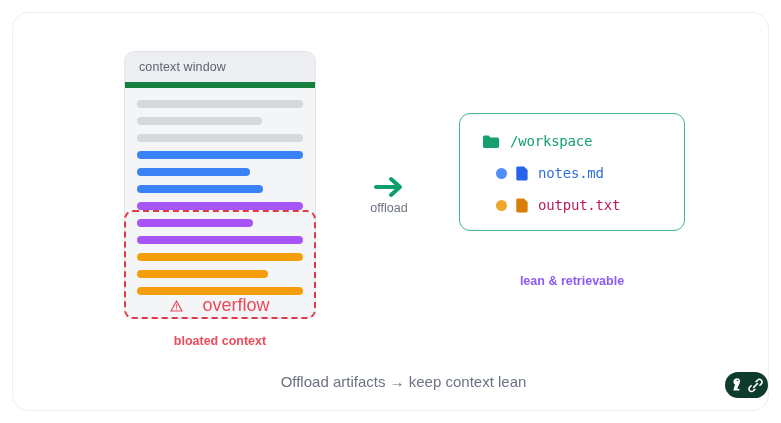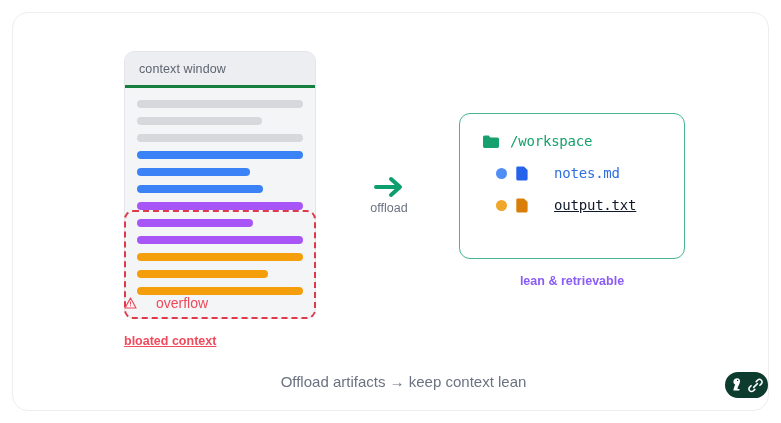--- a/index.html
+++ b/index.html
@@ -35,21 +35,21 @@
     box-sizing:border-box;
     background:#f4f5f7;
     border:1px solid #e3e5e9;
     border-radius:10px;
     overflow:hidden;
   }
   .ctx-head{
     height:36px;
     box-sizing:border-box;
     background:#edeef1;
-    border-bottom:3px solid #15803d;
+    border-bottom:6px solid #15803d;
     display:flex;align-items:center;
     padding-left:14px;
   }
   .ctx-head-title{
     font-size:12.5px;
     color:#5d6470;
     letter-spacing:.1px;
   }
   .ctx-body{
     position:relative;
@@ -73,56 +73,56 @@
     box-sizing:border-box;
     border:2px dashed #e0394a;
     border-radius:9px;
     pointer-events:none;
   }
   .overflow-label{
     position:absolute;
     left:111px;top:282px;
     width:192px;
     text-align:center;
-    font-size:14px;
+    font-size:18px;
     color:#ec4a5a;
     display:flex;
     align-items:center;
+    justify-content:center;
     gap:19px;
   }
   .warn-tri{display:block;}
   .bloated-label{
     position:absolute;
     left:111px;top:321px;
     width:192px;
-    text-align:left;
+    text-align:center;
     font-size:12.5px;
     font-weight:bold;
     color:#ef4b5c;
-    text-decoration:underline;
   }
 
   
   .arrow-wrap{
     position:absolute;
     left:340px;top:160px;
     width:72px;
     text-align:center;
   }
   .arrow-ico{display:block;margin:0 auto;}
   .offload-label{
     font-size:12.5px;
     color:#6b7280;
   }
 
   
   .ws-card{
     position:absolute;
     left:446px;top:100px;
-    width:226px;height:146px;
+    width:226px;height:118px;
     box-sizing:border-box;
     background:#ffffff;
     border:1.6px solid #46b58c;
     border-radius:11px;
     padding:16px 0 0 0;
   }
   .ws-root{
     display:flex;align-items:center;
     gap:10px;
     padding-left:22px;
@@ -144,21 +144,20 @@
   }
   .dot{
     width:11px;height:11px;
     border-radius:50%;
     flex:0 0 auto;
   }
   .fname{
     font-family:"DejaVu Sans Mono", monospace;
     font-size:14px;
     letter-spacing:-.2px;
-    margin-left:16px;
   }
   .lean-label{
     position:absolute;
     left:446px;top:261px;
     width:226px;
     text-align:center;
     font-size:12.5px;
     font-weight:bold;
     color:#8b5cf6;
   }
@@ -246,21 +245,21 @@
             <svg width="13" height="16" viewBox="0 0 13 16">
               <path d="M1.6 1.4h6.3L11.6 5v9.1a1.3 1.3 0 0 1-1.3 1.3H1.6a1.3 1.3 0 0 1-1.3-1.3V2.7a1.3 1.3 0 0 1 1.3-1.3z" fill="#2563eb"></path>
             </svg>
             <span class="fname" style="color: rgb(47, 111, 224);">notes.md</span>
           </div>
           <div class="ws-file">
             <span class="dot" style="background: rgb(240, 166, 43);"></span>
             <svg width="13" height="16" viewBox="0 0 13 16">
               <path d="M1.6 1.4h6.3L11.6 5v9.1a1.3 1.3 0 0 1-1.3 1.3H1.6a1.3 1.3 0 0 1-1.3-1.3V2.7a1.3 1.3 0 0 1 1.3-1.3z" fill="#d97e06"></path>
             </svg>
-            <span class="fname" style="color: #0f172a; text-decoration: underline;">output.txt</span>
+            <span class="fname" style="color: #be185d;">output.txt</span>
           </div>
         </div>
     </div>
 
     <div class="lean-label">lean &amp; retrievable</div>
 
     <div class="caption">Offload artifacts → keep context lean</div>
 
     <div class="badge">
       <svg width="15" height="16" viewBox="0 0 15 16">

